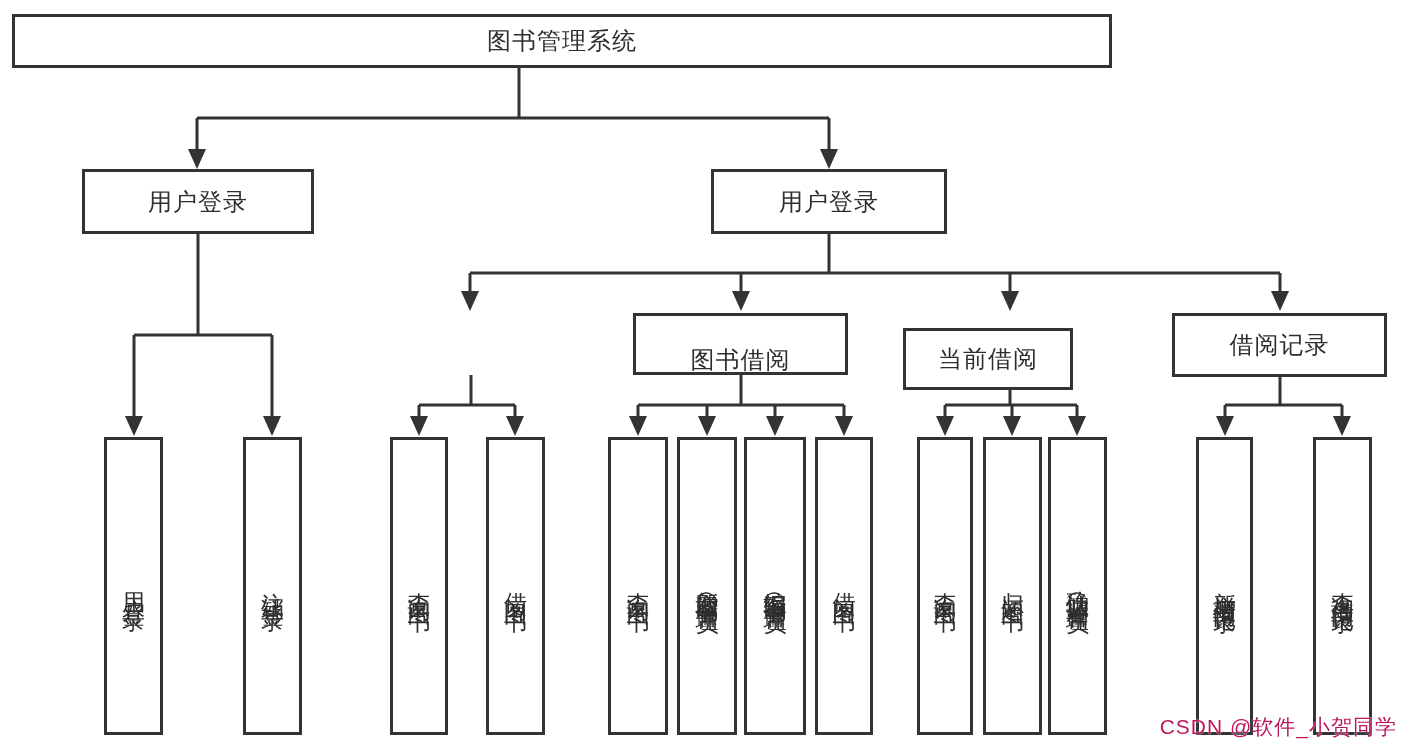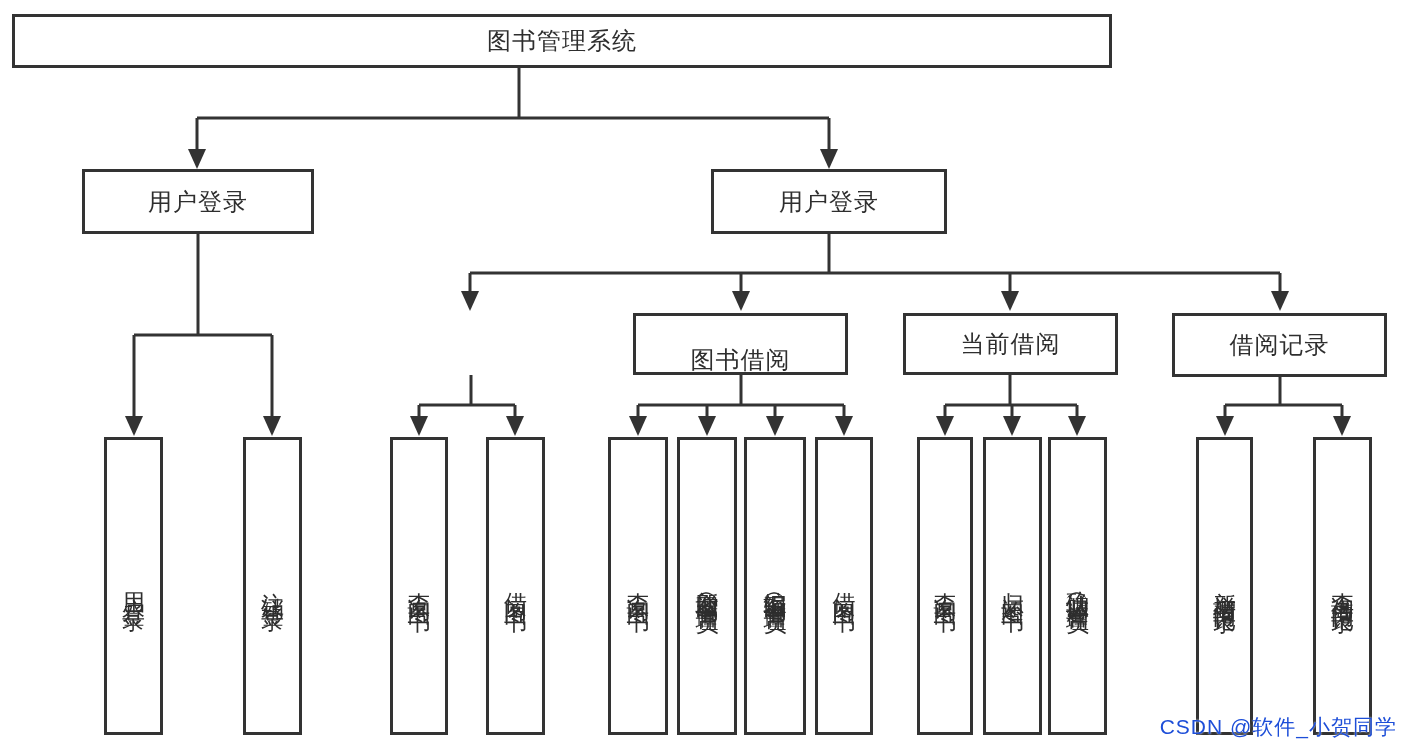--- a/index.html
+++ b/index.html
@@ -24,21 +24,21 @@
   }
   .leaf .vlabel{
     writing-mode:vertical-rl;
     text-orientation:mixed;
     font-size:23px;line-height:1;
     letter-spacing:6px;
     white-space:nowrap;
   }
   .watermark{
     position:absolute;right:8px;bottom:6px;z-index:2;
-    font-size:21px;color:#1d4ed8;letter-spacing:1px;
+    font-size:21px;color:#be185d;letter-spacing:1px;
     text-shadow:0 0 2px #ffffff;
     white-space:nowrap;
   }
 </style>
 </head>
 <body>
 
 <div class="canvas">
 
   <svg class="wires" width="1405" height="747" viewBox="0 0 1405 747" fill="none" stroke="#333333" stroke-width="3">
@@ -111,21 +111,21 @@
   <div class="box" style="left:82px;top:169px;width:232px;height:65px;">
     <span class="hlabel">用户登录</span>
   </div>
   <div class="box" style="left:711px;top:169px;width:236px;height:65px;">
     <span class="hlabel">用户登录</span>
   </div>
 
   <div class="box" style="left:633px;top:313px;width:215px;height:62px;align-items:flex-end;">
     <span class="hlabel">图书借阅</span>
   </div>
-  <div class="box" style="left:903px;top:313px;width:215px;height:62px;">
+  <div class="box" style="left:903px;top:328px;width:170px;height:62px;">
     <span class="hlabel">当前借阅</span>
   </div>
   <div class="box" style="left:1172px;top:313px;width:215px;height:64px;">
     <span class="hlabel">借阅记录</span>
   </div>
 
   <div class="box leaf" style="left:104px;top:437px;width:59px;height:298px;">
     <span class="vlabel">用户登录</span>
   </div>
   <div class="box leaf" style="left:243px;top:437px;width:59px;height:298px;">

